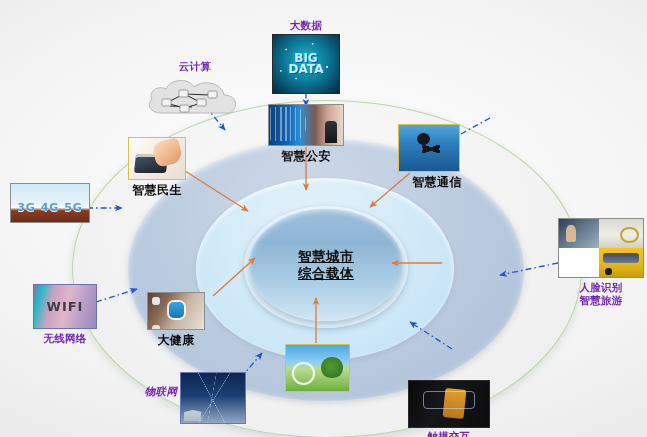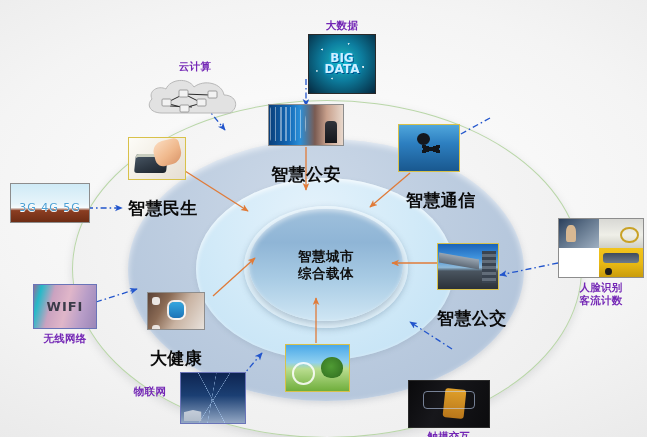--- a/index.html
+++ b/index.html
@@ -19,20 +19,21 @@
   #svg-layer {
     position: absolute;
     left: 0; top: 0;
     width: 647px; height: 437px;
   }
 
   
   .ring {
     position: absolute;
     border-radius: 50%;
+    text-decoration: underline;
   }
   .ring-outer {
     left: 72px; top: 100px;
     width: 508px; height: 336px;
     border: 1px solid #b9d6a8;
     background: radial-gradient(ellipse at 48% 35%, #fbfbfb 0%, #f2f2f2 60%, #ebebeb 100%);
     box-shadow: 0 3px 9px rgba(120,125,130,0.20);
   }
   .ring-mid {
     left: 128px; top: 139px;
@@ -88,23 +89,23 @@
   .thumb.grey { border: 1px solid #8d8d8d; }
   .thumb.dark { border: 1px solid #2a2a2a; }
 
   .caption {
     text-align: center;
     font-weight: bold;
     font-family: "DejaVu Sans", "Liberation Sans", sans-serif;
     white-space: nowrap;
   }
   .cap-inner {
-    font-size: 17px;
+    font-size: 12px;
     color: #0a0a0a;
-    margin-top: 17px;
+    margin-top: 2px;
     letter-spacing: 0.4px;
   }
   .cap-outer {
     font-size: 10.5px;
     color: #7326b5;
     letter-spacing: 0.3px;
     line-height: 1.25;
   }
 
   
@@ -249,21 +250,21 @@
   }
   .art-touch::after {
     content:""; position:absolute; left:18%; top:22%; width:62%; height:34%;
     border:1px solid rgba(200,220,255,.55); border-radius:4px;
   }
   .art-5g {
     background: linear-gradient(to bottom, #cfeaf6 0%, #e7f4fa 52%, #f6fbfd 62%, #8b3e22 70%, #6d2c14 100%);
     display:flex; align-items:flex-end; justify-content:center;
   }
   .g-text {
-    color:#4a9fd4; font-size:11px; font-weight:normal; margin-bottom:8px;
+    color:#4a9fd4; font-size:11px; font-weight:bold; margin-bottom:8px;
     text-shadow: 0 1px 0 #fff; font-family:"DejaVu Sans", sans-serif; letter-spacing:1px;
   }
   .art-bus-grid {
     display:grid; grid-template-columns: 48% 52%; grid-template-rows: 50% 50%;
     background:#fdfdfd;
   }
   .bus-cell { position:relative; }
   .bus-a { background: linear-gradient(140deg,#2a3f5c 0%, #5b6f86 40%, #9fb0c2 100%); }
   .bus-a::after {
     content:""; position:absolute; left:18%; top:22%; width:24%; height:56%;
@@ -345,26 +346,20 @@
     <div class="caption cap-inner" style="width:76px;">智慧公安</div>
   </div>
 
   <div class="node" style="left:398px; top:124px;">
     <div class="thumb gold" style="width:62px;height:48px;">
       <div class="art art-tower"></div>
     </div>
     <div class="caption cap-inner" style="width:62px; margin-left:8px;">智慧通信</div>
   </div>
 
-  <div class="node" style="left:437px; top:243px;">
-    <div class="thumb gold" style="width:62px;height:47px;">
-      <div class="art art-bridge"></div>
-    </div>
-    <div class="caption cap-inner" style="width:62px;">智慧公交</div>
-  </div>
 
   <div class="node" style="left:285px; top:344px;">
     <div class="thumb gold" style="width:65px;height:48px;">
       <div class="art art-tourism"></div>
     </div>
   </div>
 
   <div class="node" style="left:147px; top:292px;">
     <div class="thumb grey" style="width:58px;height:38px;">
       <div class="art art-health"></div>
@@ -372,21 +367,21 @@
     <div class="caption cap-inner" style="width:58px;">大健康</div>
   </div>
 
   <div class="node" style="left:128px; top:137px;">
     <div class="thumb gold" style="width:58px;height:43px;">
       <div class="art art-pos"></div>
     </div>
     <div class="caption cap-inner" style="width:58px; margin-left:0px;">智慧民生</div>
   </div>
 
-  <div class="node" style="left:272px; top:19px;margin-left:36px;">
+  <div class="node" style="left:272px; top:19px;">
     <div class="caption cap-outer" style="width:68px;">大数据</div>
     <div class="thumb dark" style="width:68px;height:60px;margin-top:2px;">
       <div class="art art-bigdata">
         <div class="bd-text">
           <div>BIG</div>
           <div>DATA</div>
         </div>
       </div>
     </div>
   </div>
@@ -430,37 +425,37 @@
         </div>
     </div>
     <div class="caption cap-outer" style="width:64px;margin-top:3px;">无线网络</div>
   </div>
 
   <div class="node" style="left:180px; top:372px;">
     <div class="thumb blue" style="width:66px;height:52px;">
       <div class="art art-iot"></div>
     </div>
   </div>
-  <div class="caption cap-outer" style="position:absolute;left:127px;top:385px;width:46px;">物联网</div>
+  <div class="caption cap-outer" style="position:absolute;left:138px;top:385px;width:46px;font-style:italic;">物联网</div>
 
   <div class="node" style="left:408px; top:363px;margin-top:17px;">
     <div class="thumb dark" style="width:82px;height:48px;">
       <div class="art art-touch"></div>
     </div>
     <div class="caption cap-outer" style="width:82px;margin-top:2px;">触摸交互</div>
   </div>
 
   <div class="node" style="left:558px; top:218px;">
     <div class="thumb grey" style="width:86px;height:60px;">
       <div class="art art-bus-grid">
         <div class="bus-cell bus-a"></div>
         <div class="bus-cell bus-b"></div>
         <div class="bus-cell bus-c"></div>
         <div class="bus-cell bus-d"></div>
       </div>
     </div>
     <div class="caption cap-outer" style="width:86px;margin-top:3px;">
       <div>人脸识别</div>
-      <div>客流计数</div>
+      <div>智慧旅游</div>
     </div>
   </div>
 
 </div>
 
 </body></html>

